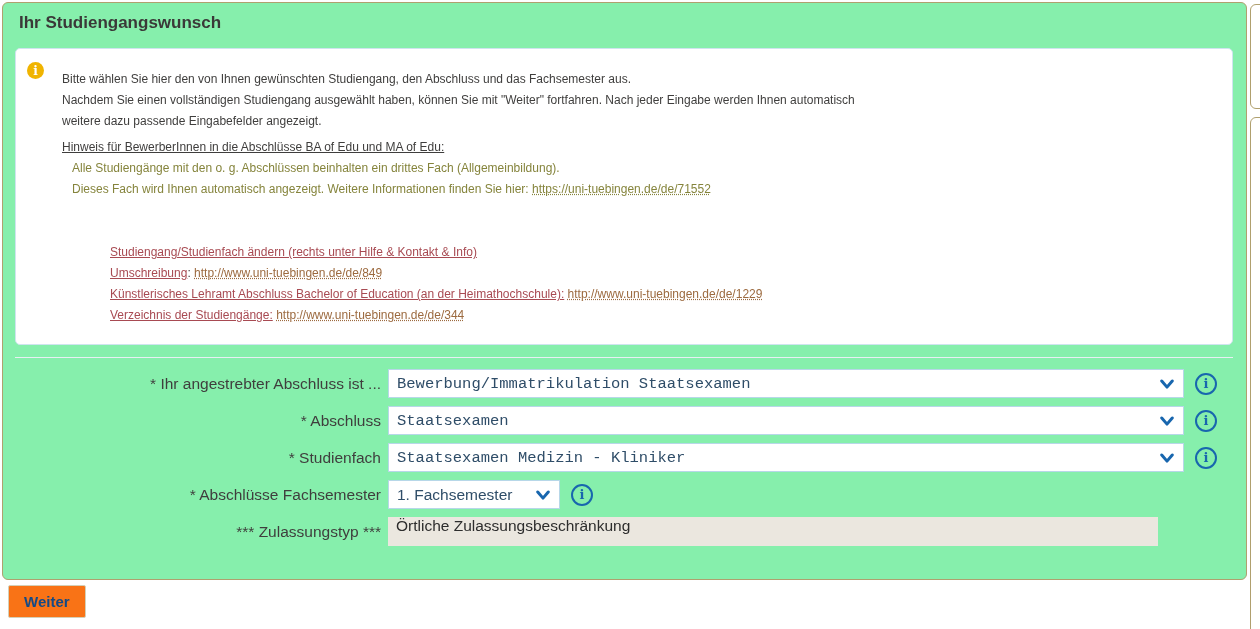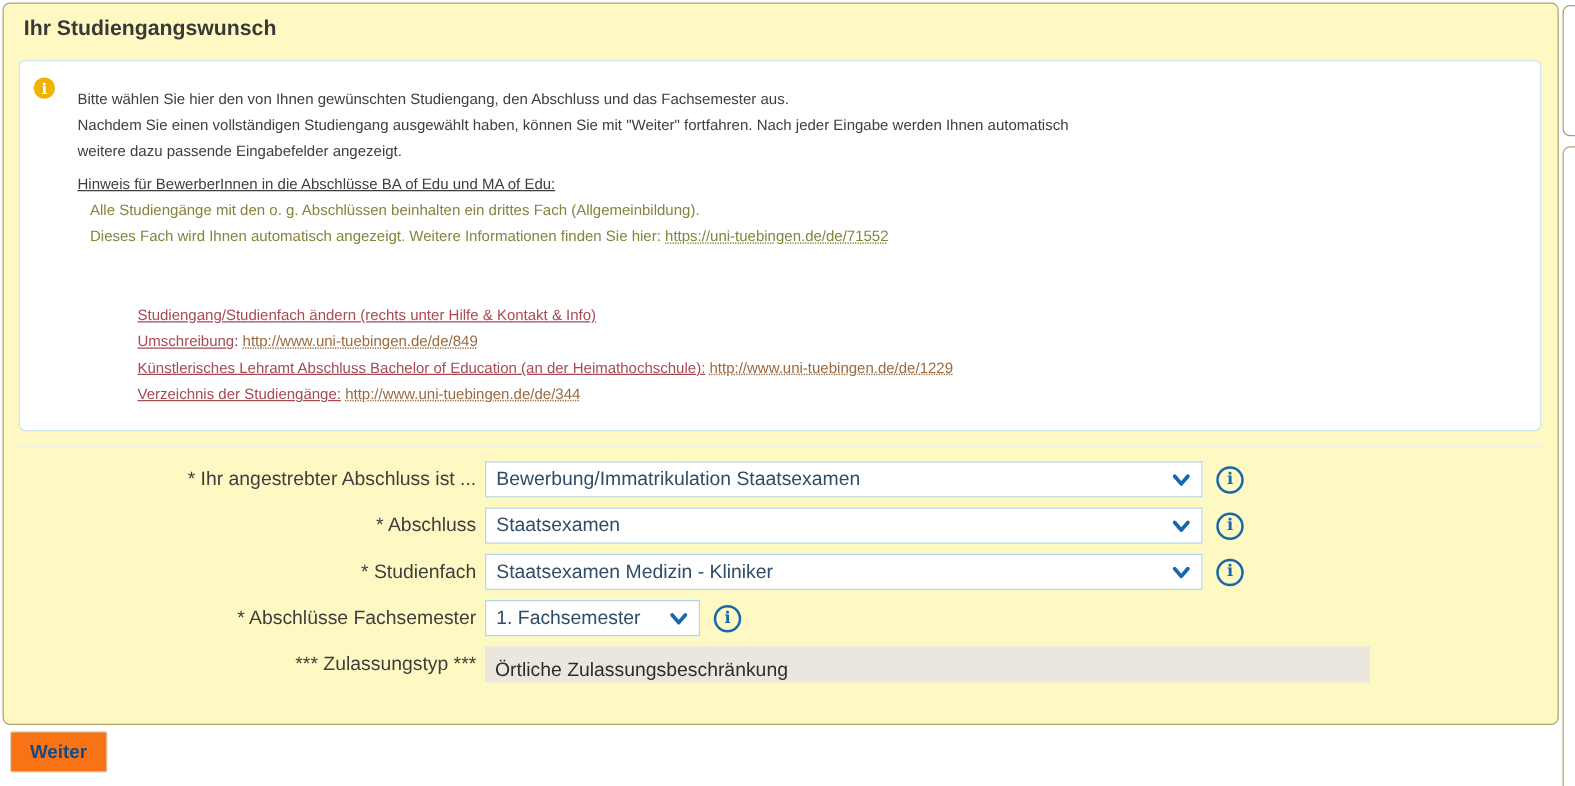--- a/index.html
+++ b/index.html
@@ -10,21 +10,21 @@
     background: #ffffff;
     font-family: "Liberation Sans", sans-serif;
     color: #3f3e3d;
     position: relative;
   }
   .main-panel {
     position: absolute; left: 2px; top: 2px;
     width: 1245px; height: 578px;
     border: 1px solid #b0a06e;
     border-radius: 6px;
-    background: #fef9c3;
+    background: #86efac;
   }
   .panel-title {
     position: absolute; left: 16px; top: 10px;
     font-size: 17px; font-weight: bold; color: #3a3938;
   }
   .notice-box {
     position: absolute; left: 12px; top: 45px;
     width: 1218px; height: 297px;
     border: 1px solid #cfe4ef;
     border-radius: 5px;
@@ -89,40 +89,40 @@
   .select-box {
     position: relative;
     display: flex; align-items: center;
     height: 29px;
     border: 1px solid #b7d7e8;
     background: #fff;
     padding: 0 32px 0 8px;
     color: #2f4d68; font-size: 15.5px;
     cursor: pointer;
   }
-  .select-wide { width: 574px; }
+  .select-wide { width: 796px; font-family: Liberation Mono, monospace; }
   .select-narrow { width: 172px; }
   .chevron {
     position: absolute; right: 9px; top: 9px;
     width: 14px; height: 11px;
   }
   .info-icon {
     margin-left: 11px;
     width: 22px; height: 22px; flex: none;
     border: 2.5px solid #1866ae;
     border-radius: 50%;
     color: #1866ae;
     font: bold 13px "DejaVu Serif", serif;
     display: flex; align-items: center; justify-content: center;
     cursor: pointer;
   }
   .readonly-field {
-    width: 708px; height: 29px;
+    width: 770px; height: 29px;
     background: #ebe7df;
-    display: flex; align-items: flex-end;
+    display: flex; align-items: flex-start;
     padding: 0 8px;
     color: #2d2d2d; font-size: 15.5px;
   }
   .next-button {
     position: absolute; left: 8px; top: 585px;
     background: #f97316;
     border: 1px solid #d4d0b8;
     border-radius: 2px;
     padding: 7px 15px;
     font-family: "Liberation Sans", sans-serif;

